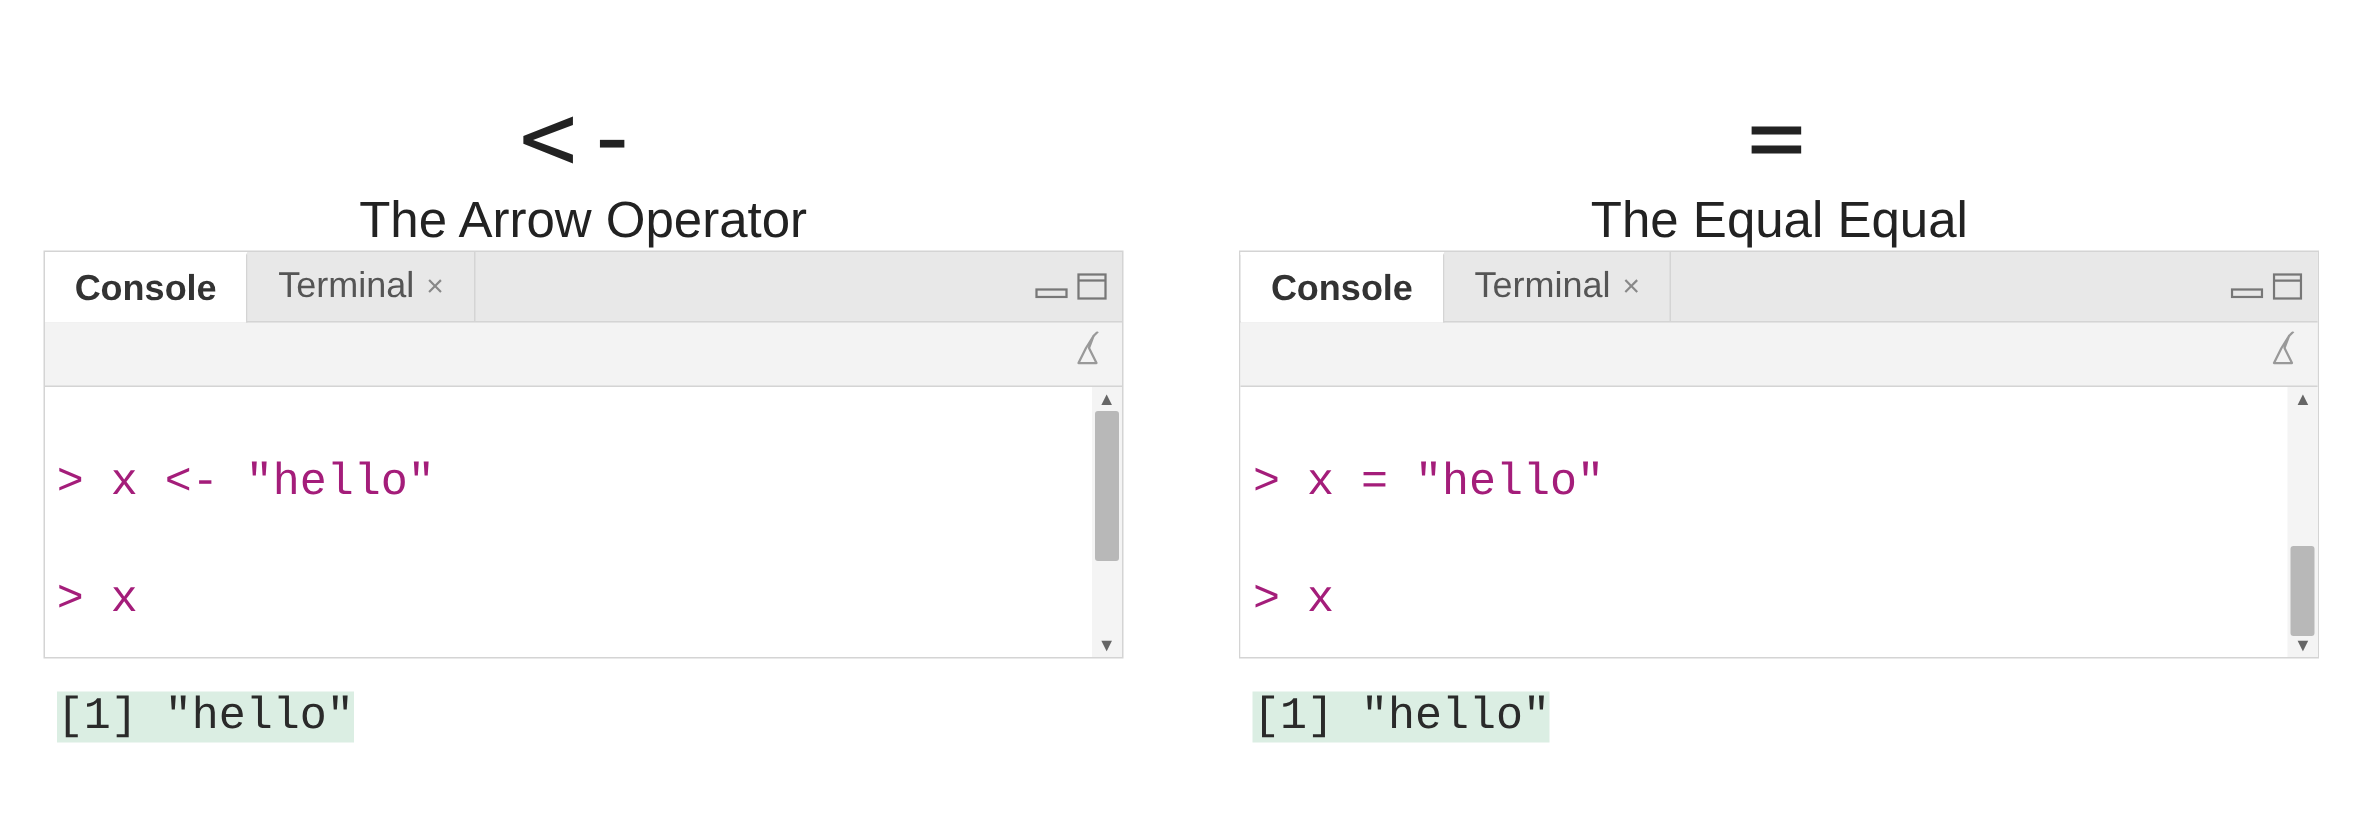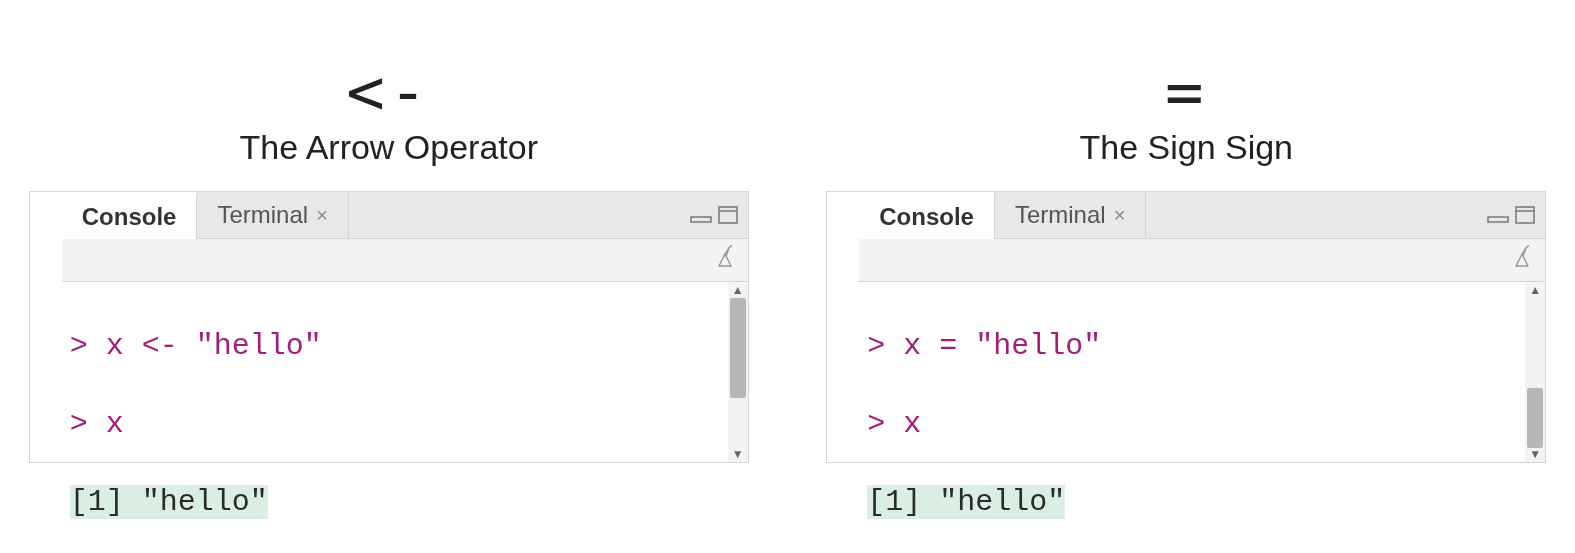--- a/index.html
+++ b/index.html
@@ -40,29 +40,28 @@
   letter-spacing:4px;
   color:#222;
   line-height:1;
   margin-bottom:4px;
   font-weight:300;
 }
 .title{
   font-size:34px;
   color:var(--title-color);
   font-weight:500;
-  margin-bottom:24px;
+  margin-bottom:0;
 }
 
 
 .panel{
   width:100%;
   border:1px solid var(--panel-border);
   box-sizing:border-box;
-  padding-left:32px;
 }
 .tabbar{
   display:flex;
   align-items:stretch;
   height:46px;
   background:var(--tab-bg);
   border-bottom:1px solid var(--panel-border);
   position:relative;
 }
 .tab{
@@ -201,21 +200,21 @@
           <div class="thumb"></div>
           <div class="track-fill"></div>
           <span class="arrow">▼</span>
         </div>
       </div>
     </div>
   </div>
 
   <div class="col">
     <div class="symbol">=</div>
-    <div class="title">The Sign Sign</div>
+    <div class="title">The Equal Equal</div>
 
     <div class="panel">
       <div class="tabbar">
         <div class="tab active">
           <span>Console</span>
         </div>
         <div class="tab">
           <span>Terminal</span>
           <span class="tab-close">×</span>
         </div>

